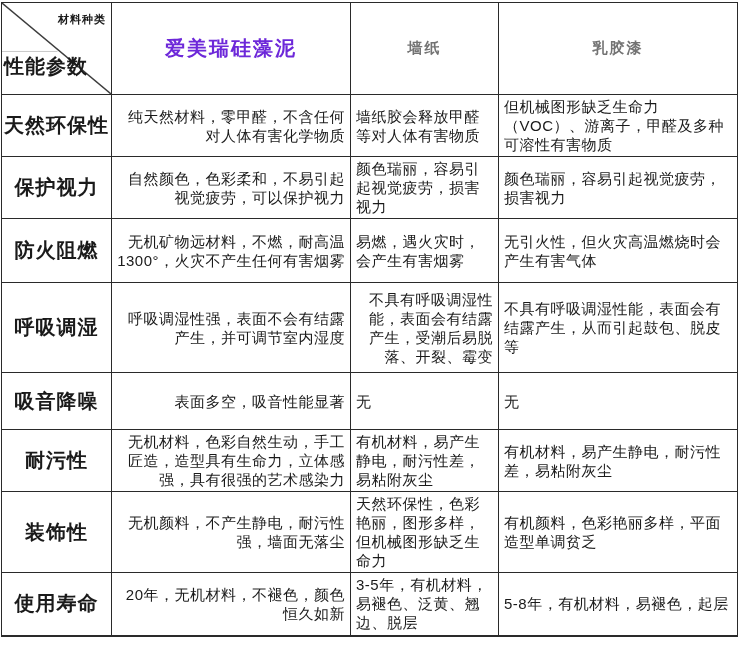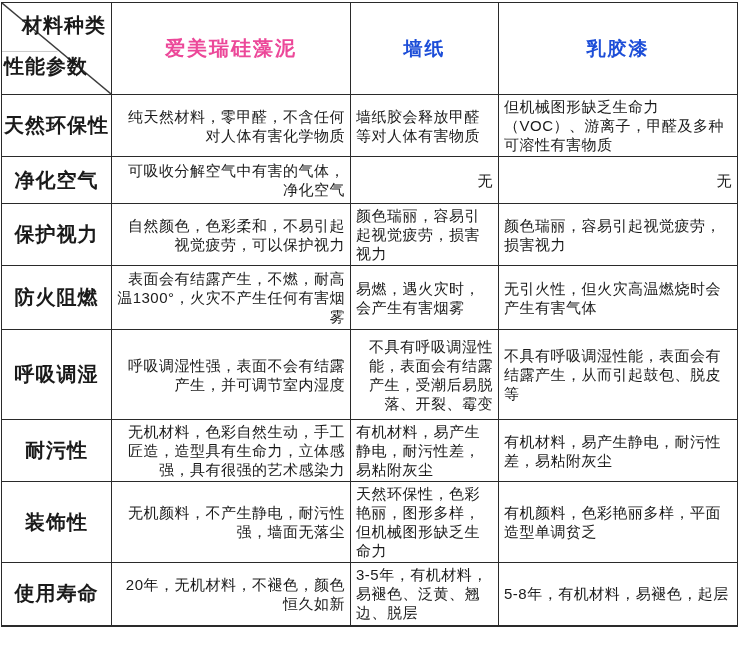--- a/index.html
+++ b/index.html
@@ -22,46 +22,46 @@
     margin: 2px 0 0 1px;
     color: #1a1a1a;
   }
   .cmp th, .cmp td {
     border: 1px solid #2a2a2a;
     overflow: hidden;
   }
   
   .cmp thead tr { height: 92px; }
   .cmp thead th.colhead {
-    font-size: 19px;
+    font-size: 15px;
     font-weight: bold;
     text-align: center;
     vertical-align: middle;
     letter-spacing: 2px;
-    color: #1d4ed8;
+    color: #737373;
   }
   .cmp thead th.accent-head {
     font-size: 20px;
   }
   
   th.corner {
     position: relative;
     padding: 0;
   }
   th.corner svg {
     position: absolute;
     left: 0; top: 0;
     width: 100%; height: 100%;
     display: block;
   }
   th.corner .corner-tr {
     position: absolute;
     top: 9px;
     right: 5px;
-    font-size: 20px;
+    font-size: 11px;
     font-weight: bold;
     letter-spacing: 1px;
   }
   th.corner .corner-bl {
     position: absolute;
     bottom: 14px;
     left: 2px;
     font-size: 20px;
     font-weight: bold;
     letter-spacing: 1px;
@@ -101,55 +101,55 @@
     <thead>
       <tr>
         <th class="corner">
           <svg viewBox="0 0 110 92" preserveAspectRatio="none">
             <line x1="0" y1="49" x2="56" y2="49" stroke="#c8c8c8" stroke-width="1"></line>
             <line x1="0" y1="0" x2="110" y2="92" stroke="#3d3d3d" stroke-width="1.4" vector-effect="non-scaling-stroke"></line>
           </svg>
           <span class="corner-tr">材料种类</span>
           <span class="corner-bl">性能参数</span>
         </th>
-        <th class="colhead accent-head" style="color: #ec4899;">爱美瑞硅藻泥</th>
+        <th class="colhead accent-head" style="color: #6d28d9;">爱美瑞硅藻泥</th>
         <th class="colhead">墙纸</th>
         <th class="colhead">乳胶漆</th>
       </tr>
     </thead>
     <tbody id="table-body">
         <tr style="height: 59px;">
           <th class="rowlabel">天然环保性</th>
           <td class="center">纯天然材料，零甲醛，不含任何对人体有害化学物质</td>
           <td class="left">墙纸胶会释放甲醛等对人体有害物质</td>
           <td class="left">但机械图形缺乏生命力（VOC）、游离子，甲醛及多种可溶性有害物质</td>
         </tr>
-        <tr style="height: 47px;">
-          <th class="rowlabel">净化空气</th>
-          <td class="center">可吸收分解空气中有害的气体，净化空气</td>
-          <td class="center">无</td>
-          <td class="center">无</td>
-        </tr>
         <tr style="height: 58px;">
           <th class="rowlabel">保护视力</th>
           <td class="center">自然颜色，色彩柔和，不易引起视觉疲劳，可以保护视力</td>
           <td class="left">颜色瑞丽，容易引起视觉疲劳，损害视力</td>
           <td class="left">颜色瑞丽，容易引起视觉疲劳，损害视力</td>
         </tr>
         <tr style="height: 64px;">
           <th class="rowlabel">防火阻燃</th>
-          <td class="center">表面会有结露产生，不燃，耐高温1300°，火灾不产生任何有害烟雾</td>
+          <td class="center">无机矿物远材料，不燃，耐高温1300°，火灾不产生任何有害烟雾</td>
           <td class="left">易燃，遇火灾时，会产生有害烟雾</td>
           <td class="left">无引火性，但火灾高温燃烧时会产生有害气体</td>
         </tr>
         <tr style="height: 90px;">
           <th class="rowlabel">呼吸调湿</th>
           <td class="center">呼吸调湿性强，表面不会有结露产生，并可调节室内湿度</td>
           <td class="center">不具有呼吸调湿性能，表面会有结露产生，受潮后易脱落、开裂、霉变</td>
           <td class="left">不具有呼吸调湿性能，表面会有结露产生，从而引起鼓包、脱皮等</td>
+        </tr>
+        <tr style="height: 57px;">
+          <th class="rowlabel">吸音降噪</th>
+          <td class="center">表面多空，吸音性能显著</td>
+          <td class="left">无</td>
+          <td class="left">无</td>
         </tr>
         <tr style="height: 60px;">
           <th class="rowlabel">耐污性</th>
           <td class="center">无机材料，色彩自然生动，手工匠造，造型具有生命力，立体感强，具有很强的艺术感染力</td>
           <td class="left">有机材料，易产生静电，耐污性差，易粘附灰尘</td>
           <td class="left">有机材料，易产生静电，耐污性差，易粘附灰尘</td>
         </tr>
         <tr style="height: 71px;">
           <th class="rowlabel">装饰性</th>
           <td class="center">无机颜料，不产生静电，耐污性强，墙面无落尘</td>

